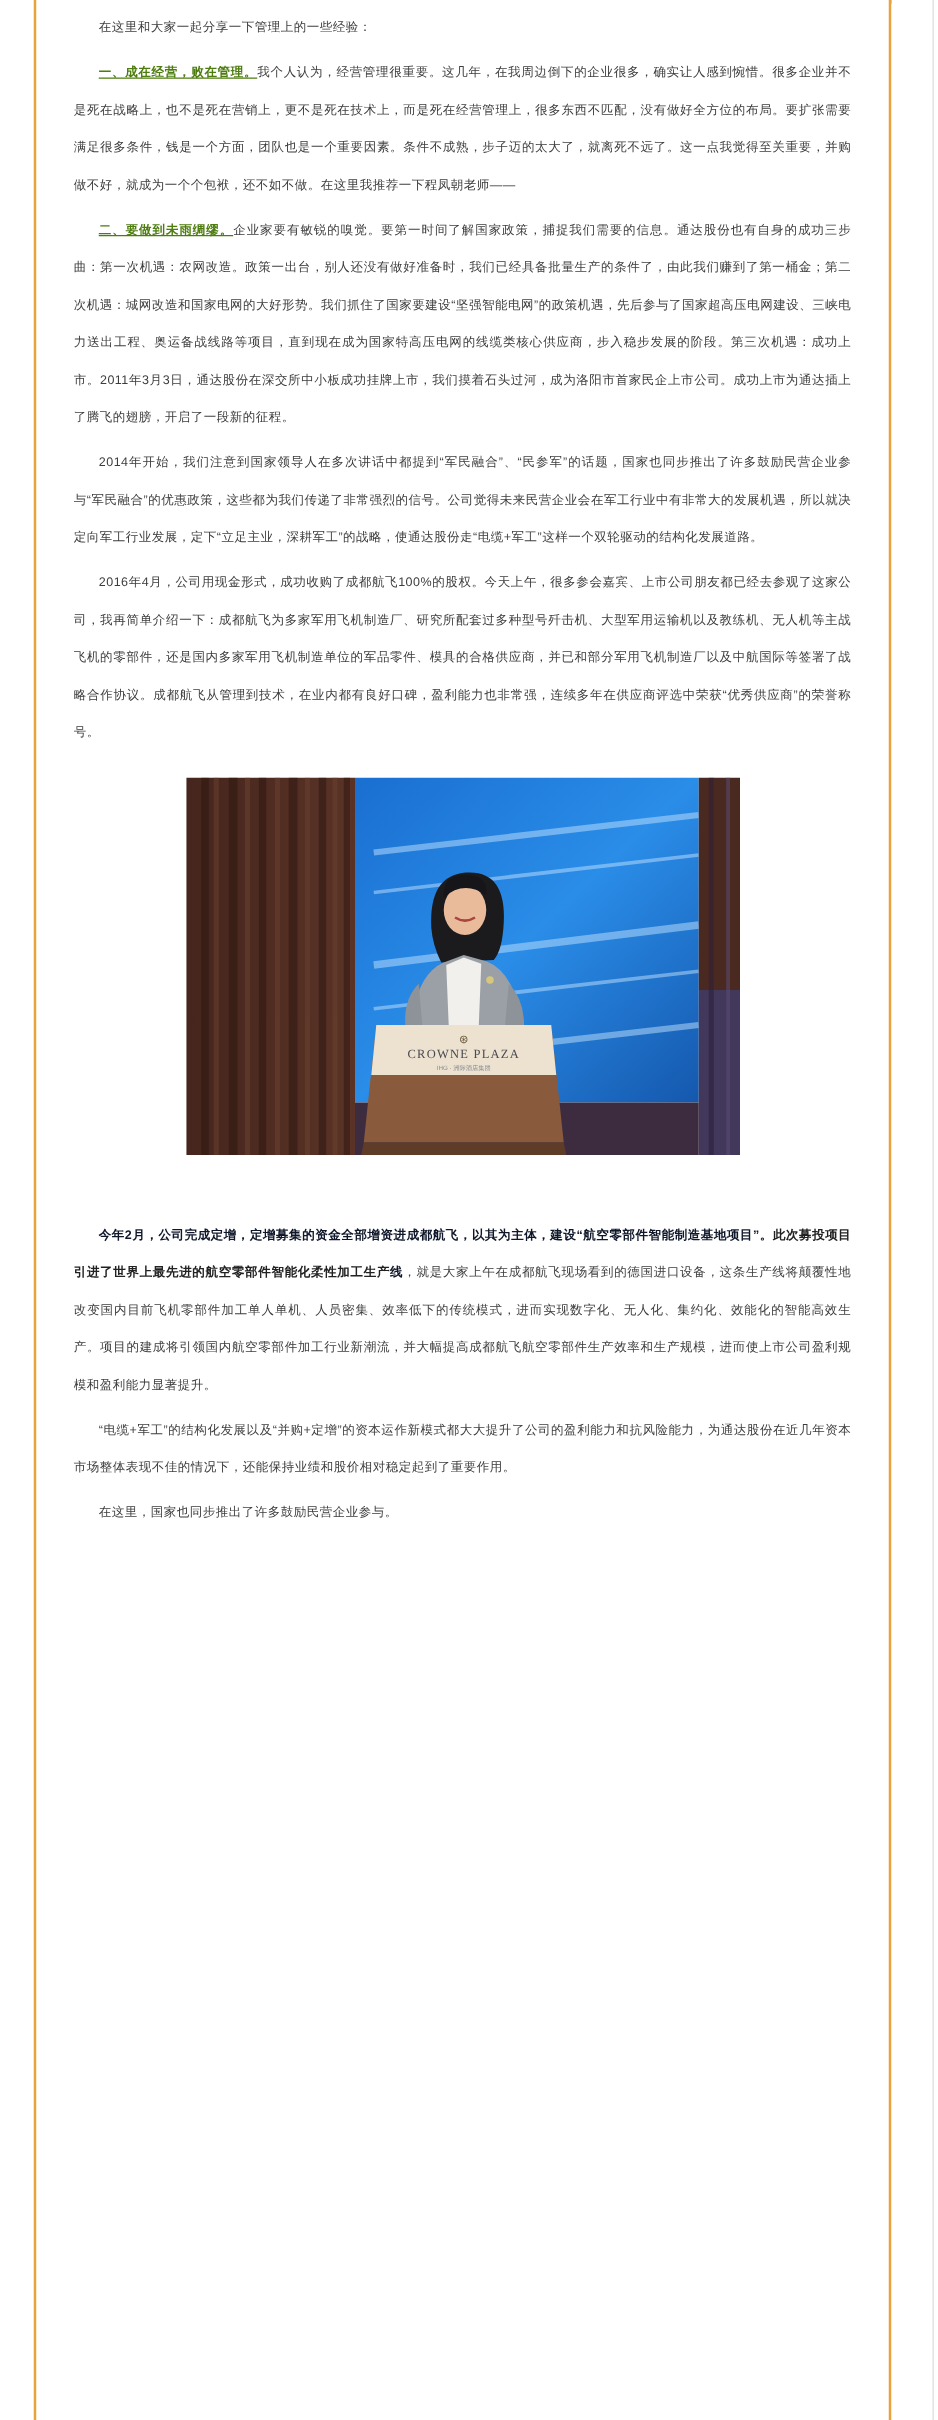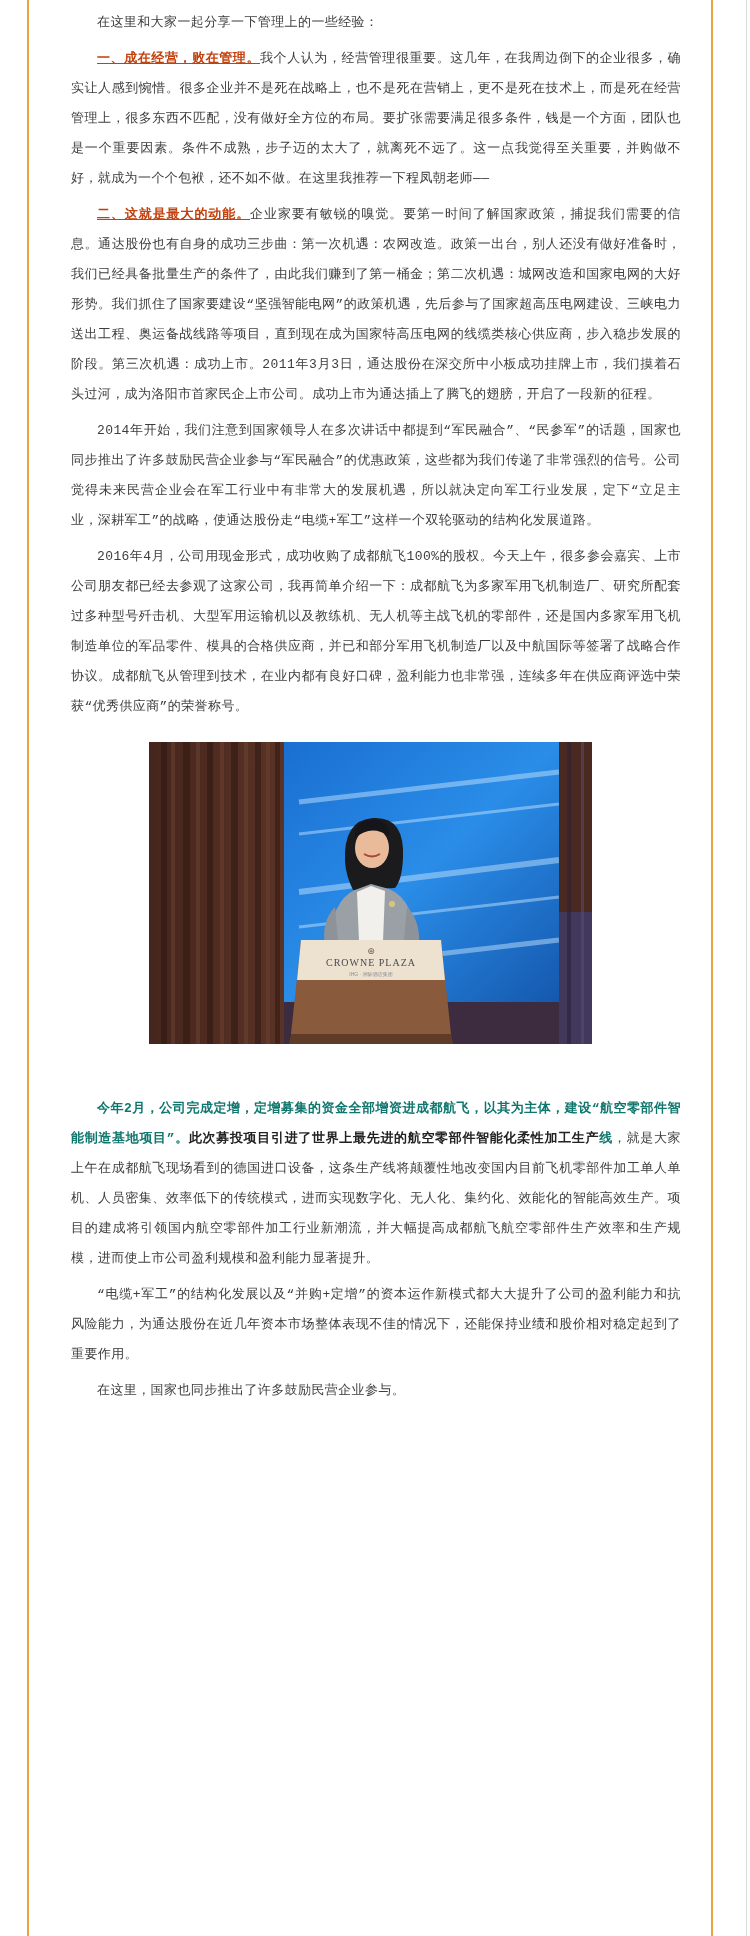--- a/index.html
+++ b/index.html
@@ -8,47 +8,46 @@
     font-family:"Liberation Sans","DejaVu Sans",sans-serif;
   }
   .top-line{position:absolute;top:0;left:560px;width:153px;height:3px;background:#111;}
   .viewport-edge{position:absolute;top:0;right:3px;width:1px;height:100%;background:#dddddd;}
   .frame{
     position:absolute;top:-10px;left:27px;width:686px;height:1960px;
     border-left:2px solid #E9A23E;border-right:2px solid #E9A23E;
     box-sizing:border-box;padding:18px 30px 20px 30px;background:#ffffff;
   }
   .para{
-    margin:0 0 6px 12px;
-    font-size:13px;line-height:30px;color:#3d3d3d;
+    margin:0 0 6px 0;
+    font-size:10px;line-height:30px;color:#3d3d3d;
     text-align:justify;text-indent:2em;
     letter-spacing:0.4px;
-    font-family:Liberation Mono, monospace;
   }
   .para span.normal{color:#3d3d3d;}
-  .para span.heading-red{color:#c2410c;font-weight:bold;text-decoration:underline;}
-  .para span.red-bold{color:#0f766e;font-weight:bold;}
+  .para span.heading-red{color:#4d7c0f;font-weight:bold;text-decoration:underline;}
+  .para span.red-bold{color:#0f172a;font-weight:bold;}
   .para span.black-bold{color:#222222;font-weight:bold;}
   figure.photo{
     margin:20px auto 50px auto;width:443px;height:302px;display:block;
   }
   figure.photo svg{display:block;width:443px;height:302px;}
 </style>
 </head>
 <body>
 
 <div class="top-line"></div>
 <div class="viewport-edge"></div>
 
 <div class="frame">
 
   <div id="paras-top">
       <p class="para"><span class="normal">在这里和大家一起分享一下管理上的一些经验：</span></p>
       <p class="para"><span class="heading-red">一、成在经营，败在管理。</span><span class="normal">我个人认为，经营管理很重要。这几年，在我周边倒下的企业很多，确实让人感到惋惜。很多企业并不是死在战略上，也不是死在营销上，更不是死在技术上，而是死在经营管理上，很多东西不匹配，没有做好全方位的布局。要扩张需要满足很多条件，钱是一个方面，团队也是一个重要因素。条件不成熟，步子迈的太大了，就离死不远了。这一点我觉得至关重要，并购做不好，就成为一个个包袱，还不如不做。在这里我推荐一下程凤朝老师——</span></p>
-      <p class="para"><span class="heading-red">二、这就是最大的动能。</span><span class="normal">企业家要有敏锐的嗅觉。要第一时间了解国家政策，捕捉我们需要的信息。通达股份也有自身的成功三步曲：第一次机遇：农网改造。政策一出台，别人还没有做好准备时，我们已经具备批量生产的条件了，由此我们赚到了第一桶金；第二次机遇：城网改造和国家电网的大好形势。我们抓住了国家要建设“坚强智能电网”的政策机遇，先后参与了国家超高压电网建设、三峡电力送出工程、奥运备战线路等项目，直到现在成为国家特高压电网的线缆类核心供应商，步入稳步发展的阶段。第三次机遇：成功上市。2011年3月3日，通达股份在深交所中小板成功挂牌上市，我们摸着石头过河，成为洛阳市首家民企上市公司。成功上市为通达插上了腾飞的翅膀，开启了一段新的征程。</span></p>
+      <p class="para"><span class="heading-red">二、要做到未雨绸缪。</span><span class="normal">企业家要有敏锐的嗅觉。要第一时间了解国家政策，捕捉我们需要的信息。通达股份也有自身的成功三步曲：第一次机遇：农网改造。政策一出台，别人还没有做好准备时，我们已经具备批量生产的条件了，由此我们赚到了第一桶金；第二次机遇：城网改造和国家电网的大好形势。我们抓住了国家要建设“坚强智能电网”的政策机遇，先后参与了国家超高压电网建设、三峡电力送出工程、奥运备战线路等项目，直到现在成为国家特高压电网的线缆类核心供应商，步入稳步发展的阶段。第三次机遇：成功上市。2011年3月3日，通达股份在深交所中小板成功挂牌上市，我们摸着石头过河，成为洛阳市首家民企上市公司。成功上市为通达插上了腾飞的翅膀，开启了一段新的征程。</span></p>
       <p class="para"><span class="normal">2014年开始，我们注意到国家领导人在多次讲话中都提到“军民融合”、“民参军”的话题，国家也同步推出了许多鼓励民营企业参与“军民融合”的优惠政策，这些都为我们传递了非常强烈的信号。公司觉得未来民营企业会在军工行业中有非常大的发展机遇，所以就决定向军工行业发展，定下“立足主业，深耕军工”的战略，使通达股份走“电缆+军工”这样一个双轮驱动的结构化发展道路。</span></p>
       <p class="para"><span class="normal">2016年4月，公司用现金形式，成功收购了成都航飞100%的股权。今天上午，很多参会嘉宾、上市公司朋友都已经去参观了这家公司，我再简单介绍一下：成都航飞为多家军用飞机制造厂、研究所配套过多种型号歼击机、大型军用运输机以及教练机、无人机等主战飞机的零部件，还是国内多家军用飞机制造单位的军品零件、模具的合格供应商，并已和部分军用飞机制造厂以及中航国际等签署了战略合作协议。成都航飞从管理到技术，在业内都有良好口碑，盈利能力也非常强，连续多年在供应商评选中荣获“优秀供应商”的荣誉称号。</span></p>
     </div>
 
   <figure class="photo">
     <svg viewBox="0 0 443 302" xmlns="http://www.w3.org/2000/svg">
       <defs>
         <linearGradient id="screen" x1="0" y1="0" x2="1" y2="1">
           <stop offset="0" stop-color="#1a6fd1"></stop>
           <stop offset="0.5" stop-color="#2a8de8"></stop>

